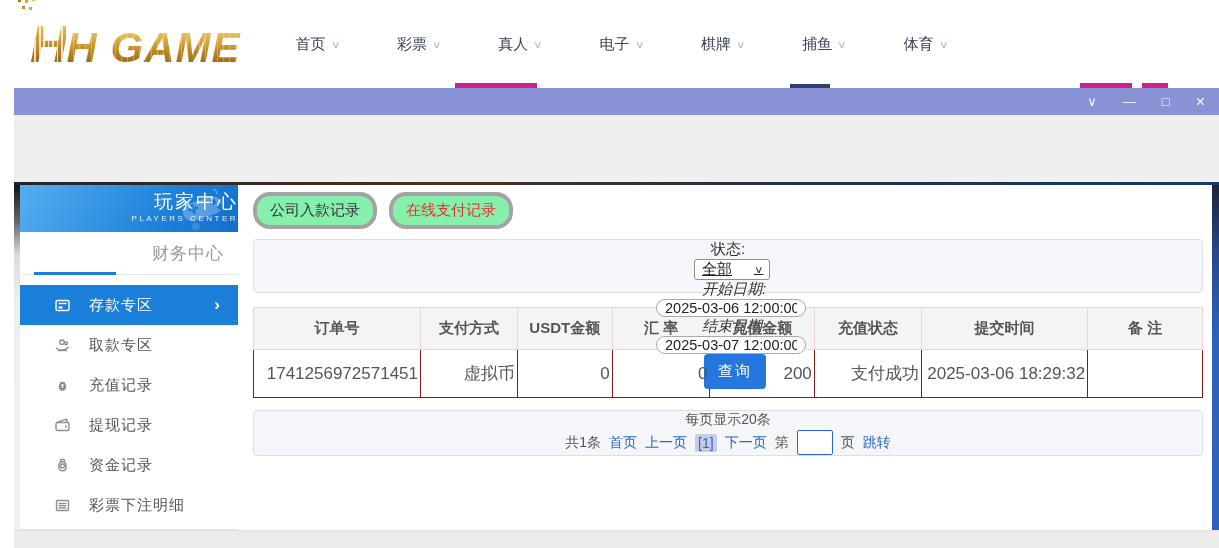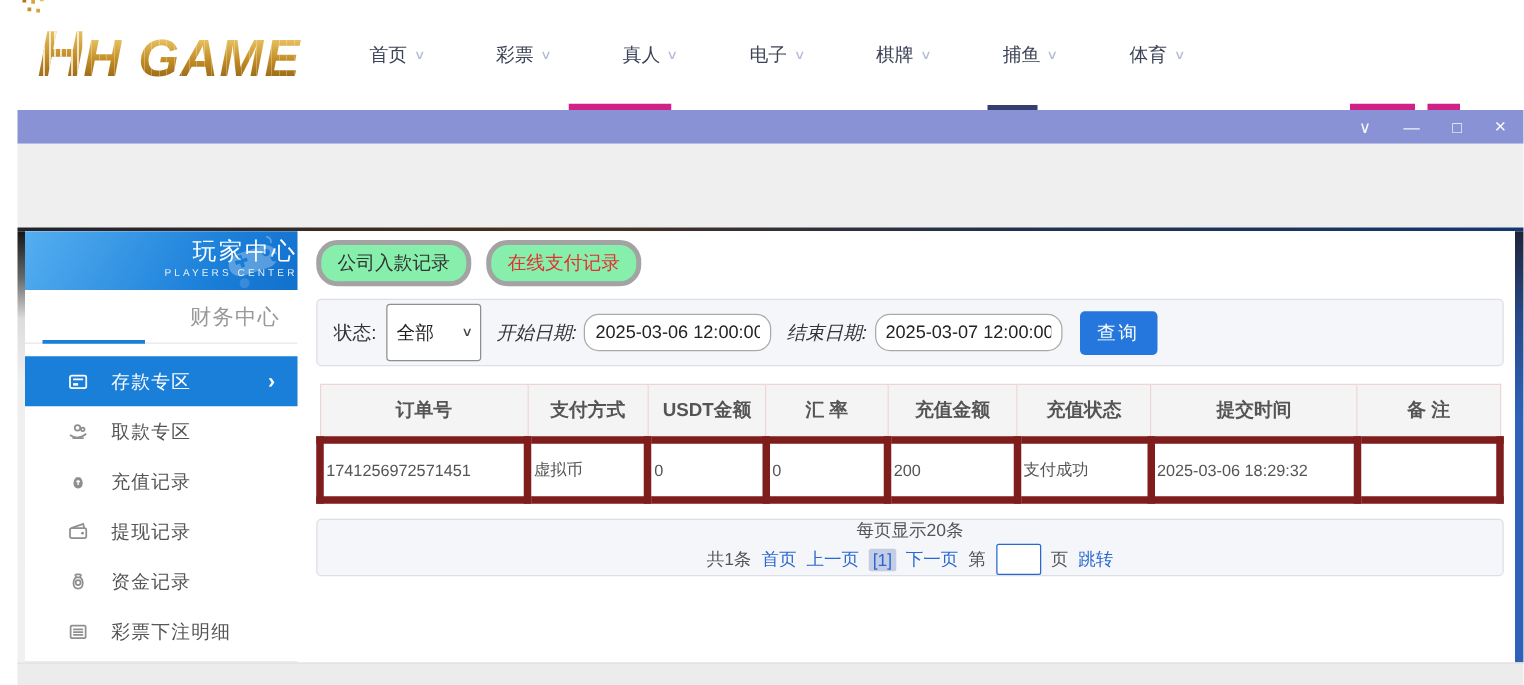--- a/index.html
+++ b/index.html
@@ -56,34 +56,34 @@
   .menu-item.active .mi-icon { color:#fff; }
   .mi-chev { position:absolute; right:18px; font-size:17px; font-weight:bold; color:#fff; }
 
   
   .main { flex:1; min-width:0; background:#fff; padding:5px 9px 0 15px; }
   .tabs { display:flex; gap:12px; margin-top:2px; }
   .tab { border:4px solid #a3a3a3; border-radius:17px; background:#86efac; padding:5px 13px; font-size:15px; color:#333; cursor:pointer; white-space:nowrap; }
   .tab.red { color:#e62f2f; }
 
   .filter-bar { margin-top:10px; height:54px; background:#f4f6f9; border:1px solid #dcdfe6; border-radius:4px;
-     display:flex; align-items:center; padding:0 13px; font-size:15px; color:#333; }
+     display:flex; align-items:center; padding:0 13px; font-size:15px; color:#333;flex-direction:column; }
   .f-label { white-space:nowrap; }
   .f-select { width:76px; height:46px; margin-left:8px; background:#fff; border:1px solid #8f8f8f; border-radius:3px;
-     display:flex; align-items:center; justify-content:space-between; padding:0 7px; cursor:pointer; font-size:15px; color:#222; }
+     display:flex; align-items:center; justify-content:space-between; padding:0 7px; cursor:pointer; font-size:15px; color:#222;text-decoration:underline; }
   .f-select .sel-chev { font-size:10px; color:#444; transform:scaleX(1.3); }
   .f-input { width:150px; height:30px; margin-left:6px; border:1px solid #aaa; border-radius:12px; padding:0 8px;
      font-size:14.5px; color:#222; font-family:"Liberation Sans",sans-serif; background:#fff; }
   .gap-l { margin-left:12px;font-style:italic; }
   .query-btn { margin-left:14px; background:#2577dd; color:#fff; border:none; border-radius:4px; padding:8px 14px;
      font-size:15px; letter-spacing:2px; cursor:pointer; font-family:"Liberation Sans",sans-serif; }
 
   .records { width:100%; margin-top:14px; border-collapse:collapse; table-layout:fixed; }
   .records th { background:#f4f4f4; border:1px solid #eed6d6; padding:11px 2px; font-size:15px; color:#555; font-weight:bold; text-align:center; }
-  .records td { background:#fff; border:6px solid #7f1d1d; padding:12px 2px; font-size:13px; color:#555; text-align:left;
+  .records td { background:#fff; border:1px solid #7f1d1d; padding:12px 2px; font-size:17px; color:#555; text-align:right;
      overflow:hidden; white-space:nowrap; }
 
   .pager { margin-top:12px; height:46px; background:#f4f6f9; border:1px solid #dcdfe6; border-radius:4px;
      display:flex; align-items:center; justify-content:space-between; padding:0 13px; font-size:14px; color:#555;flex-direction:column; }
   .pager-right { display:flex; align-items:center; gap:8px; }
   .pg-link { color:#2968cf; cursor:pointer; white-space:nowrap; }
   .pg-current { color:#2968cf; background:#c4cce6; padding:1px 3px; border-radius:2px; cursor:pointer; }
   .pg-input { width:36px; height:25px; border:1px solid #2968cf; border-radius:2px; background:#fff; }
 
   .app-footer { height:18px; background:#ececec; border-top:1px solid #e0e0e0; }

